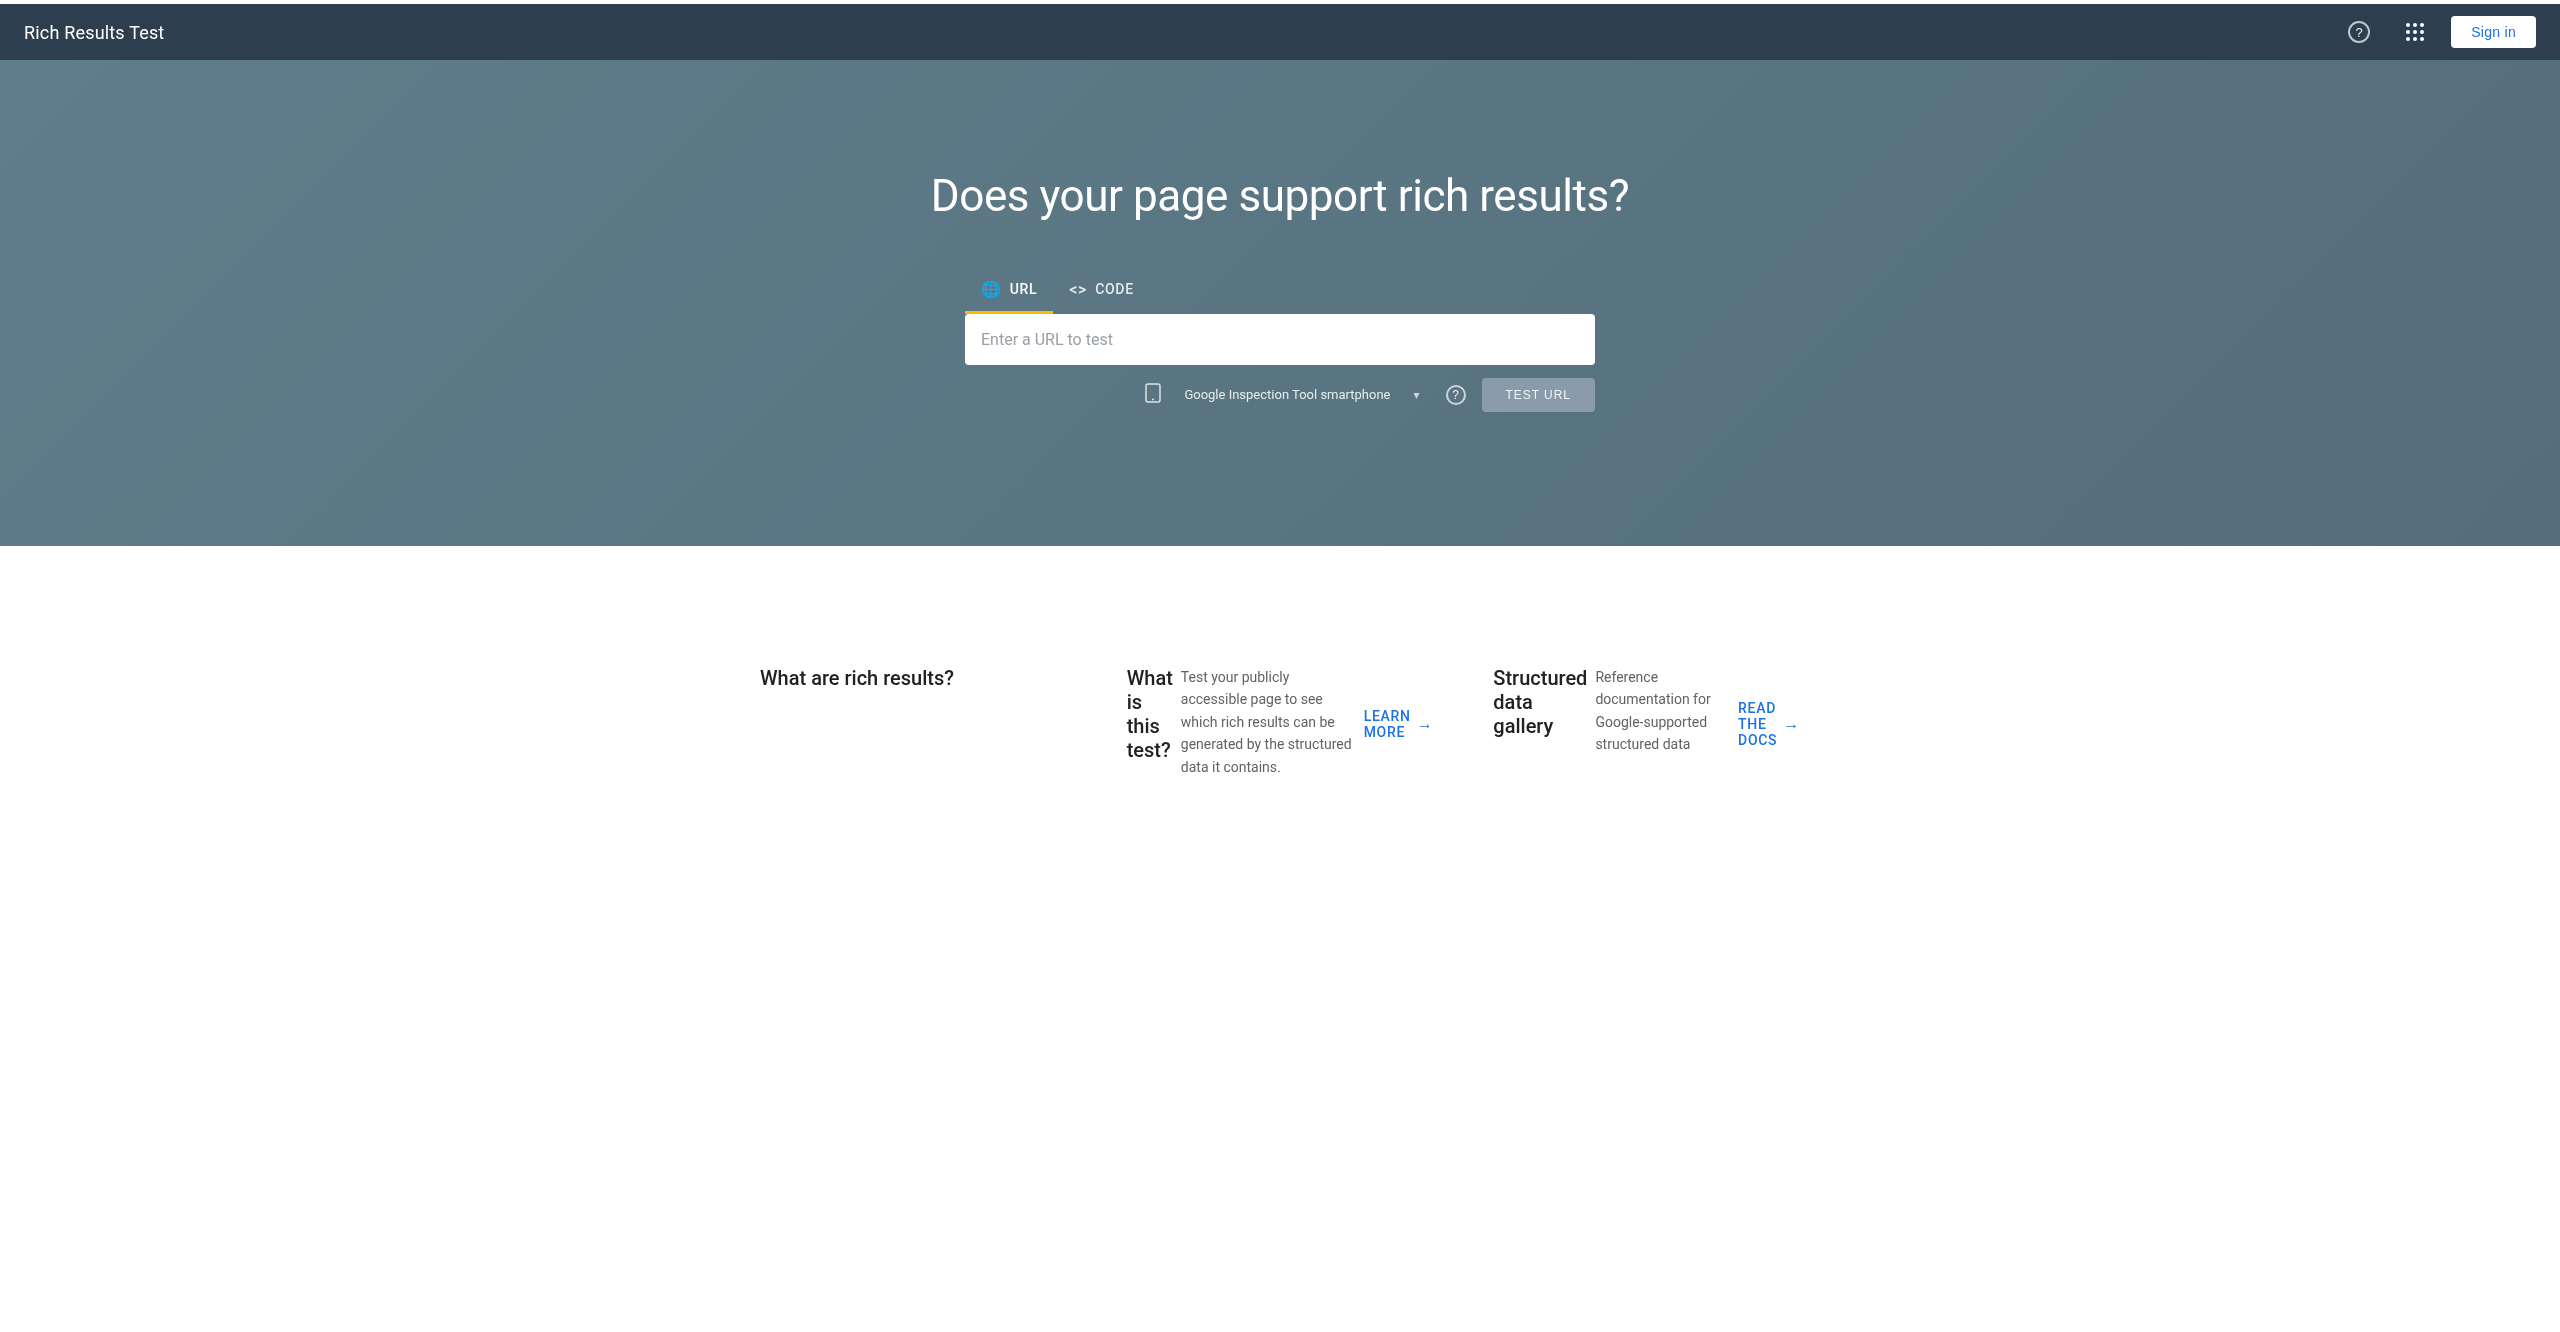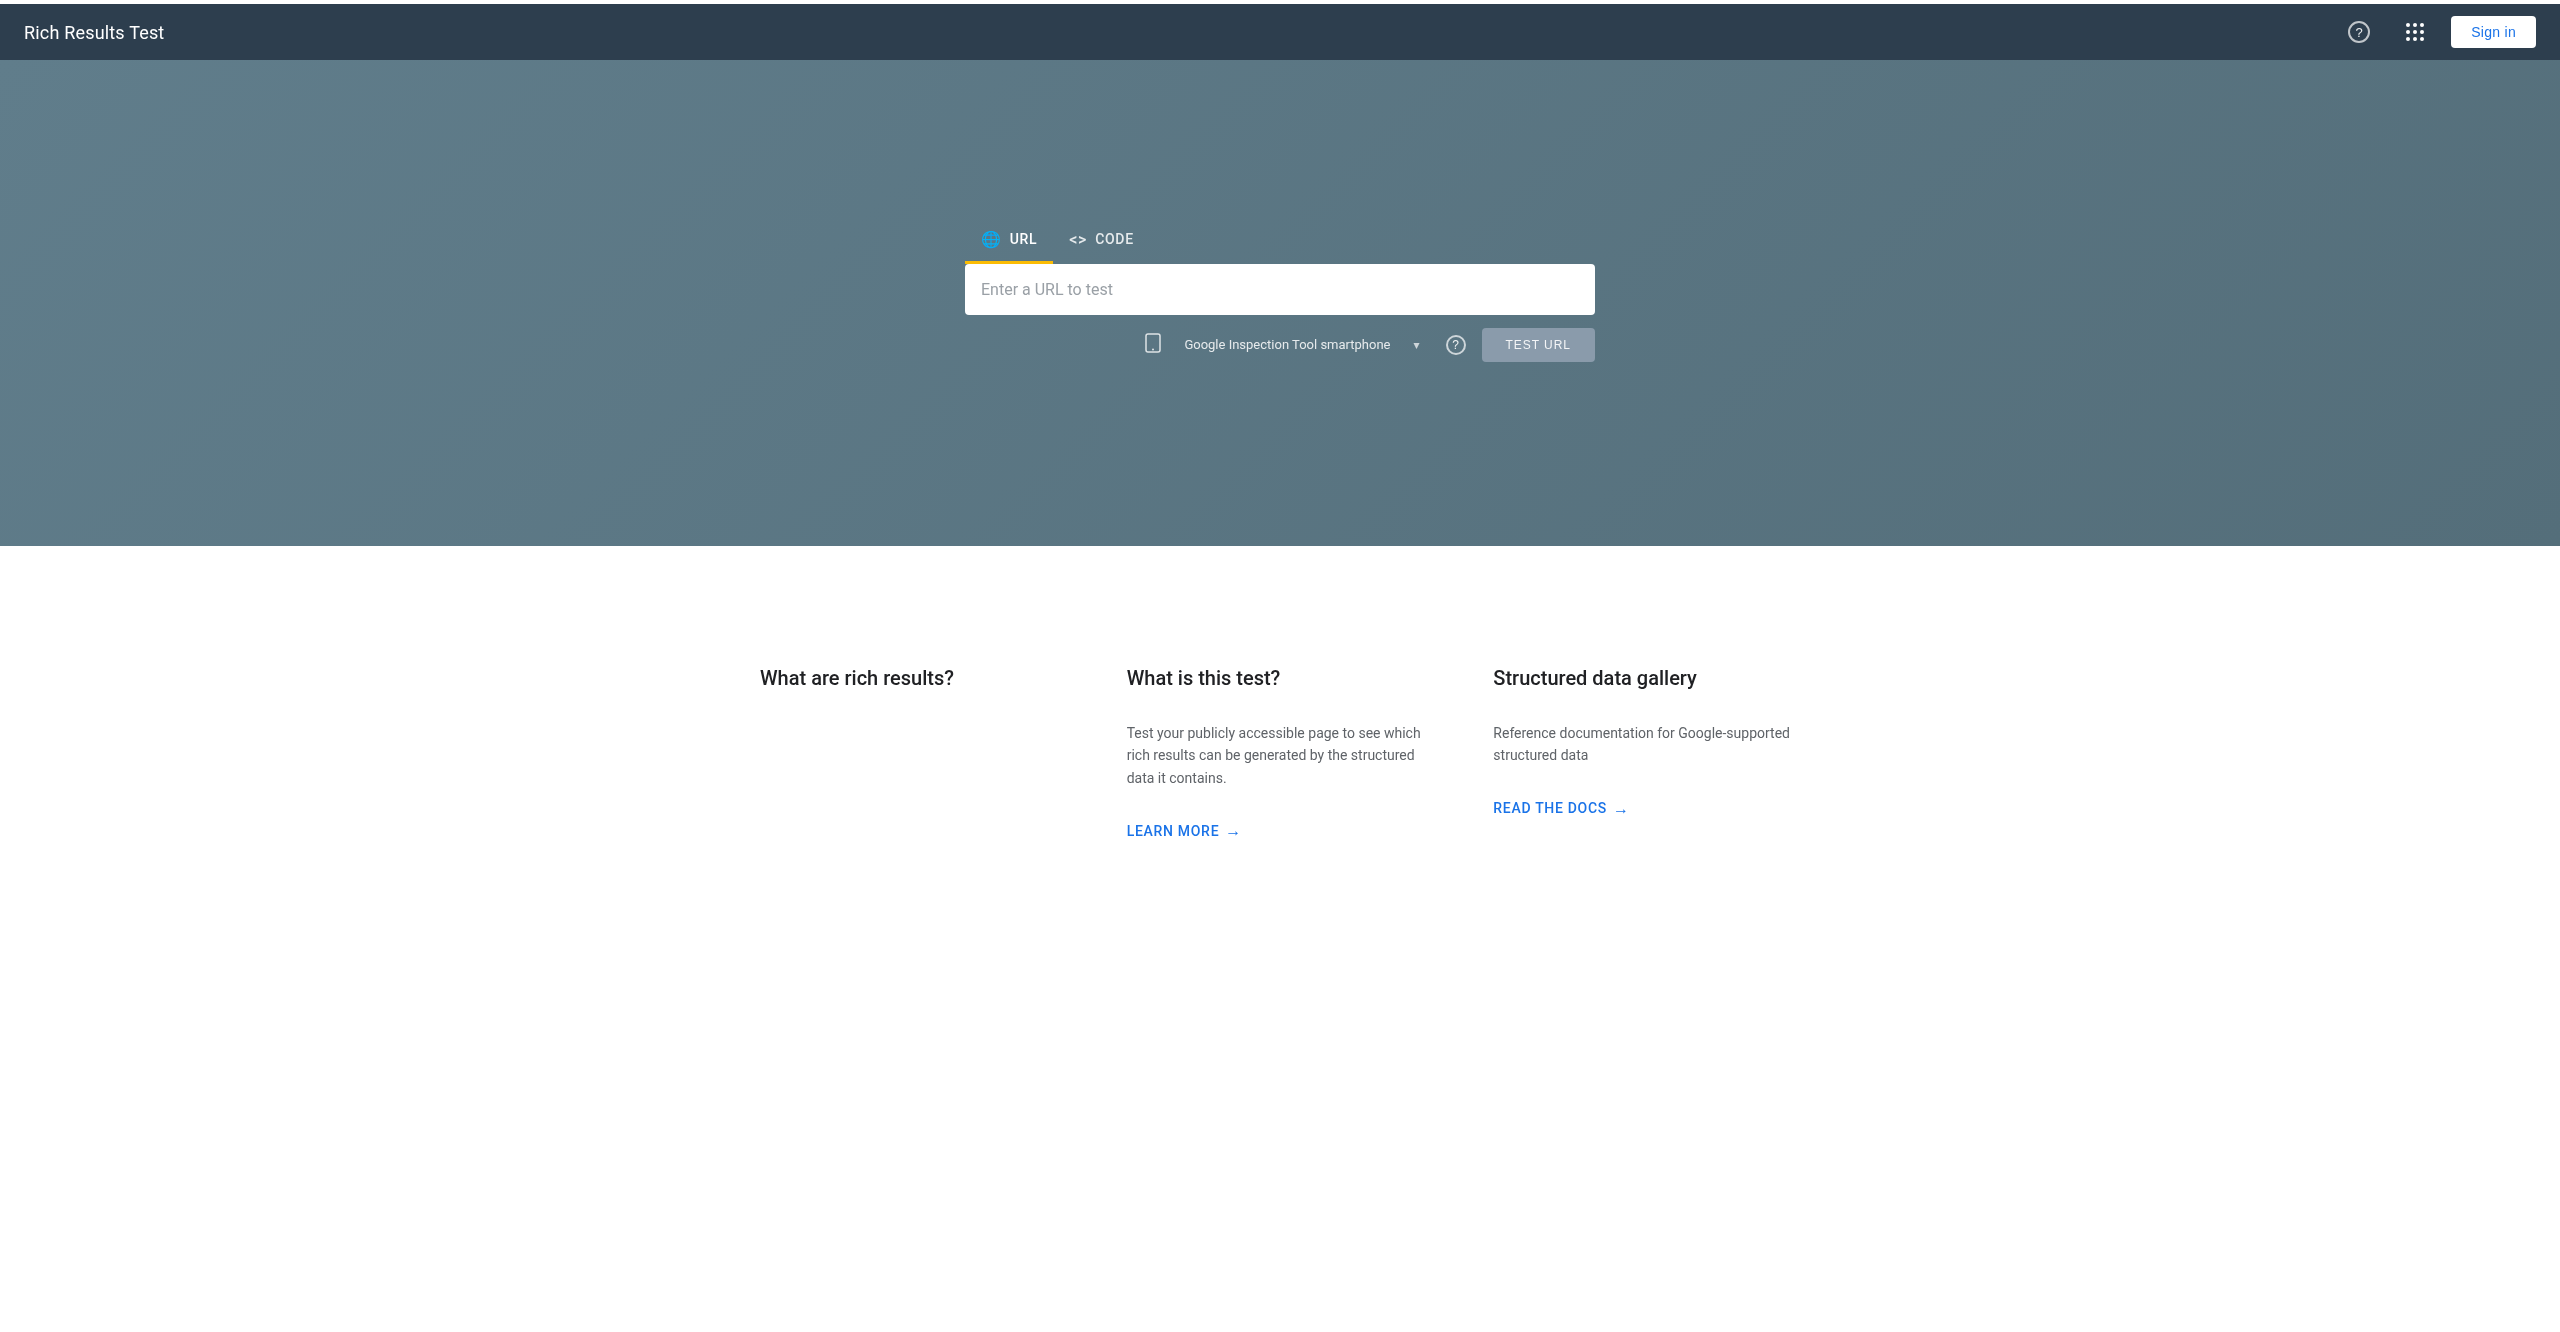--- a/index.html
+++ b/index.html
@@ -219,22 +219,21 @@
       padding: 60px 80px 80px;
       display: grid;
       grid-template-columns: 1fr 1fr 1fr;
       gap: 60px;
       max-width: 1200px;
       margin: 0 auto;
     }
 
     .info-card {
       display: flex;
-      flex-direction: column;
-      gap: 28px;
+      gap: 8px;
     }
 
     .info-card-title {
       font-size: 20px;
       font-weight: 500;
       color: #202124;
       margin-bottom: 4px;
     }
 
     .info-card-desc {
@@ -313,20 +312,21 @@
         <span></span>
           <span></span>
           <span></span>
       </div>
     </button>
     <button class="sign-in-btn">Sign in</button>
   </div>
 </header>
 
 <section class="hero">
+  <h1 class="hero-title">Does your page support rich results?</h1>
 
   <div class="search-container">
 
     <div class="tabs">
       <div class="tab active">
         <span class="tab-icon">🌐</span>
         <span>URL</span>
       </div>
       <div class="tab">
         <span class="tab-icon">&lt;&gt;</span>

